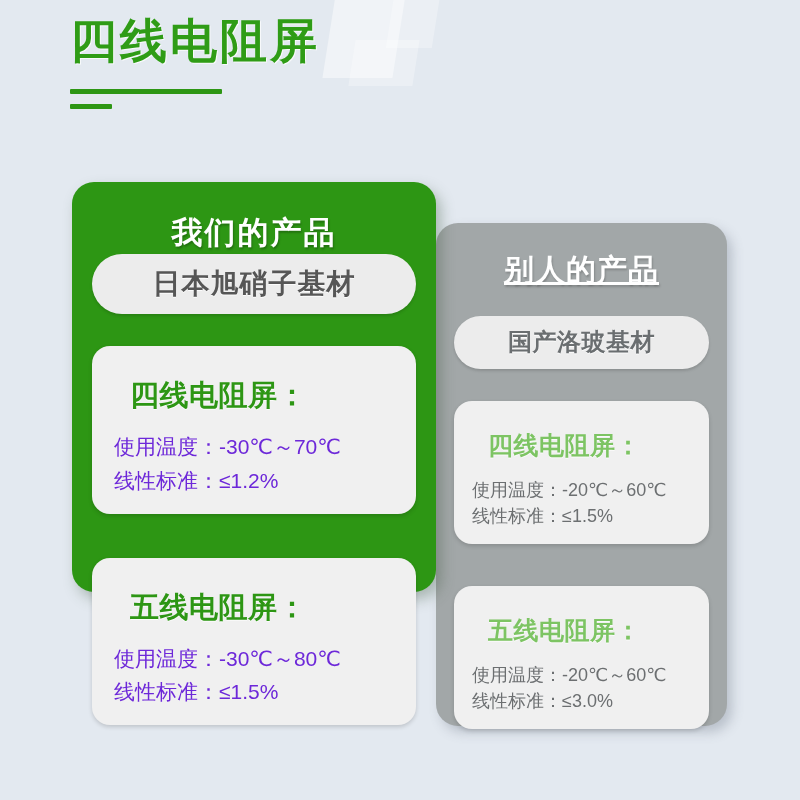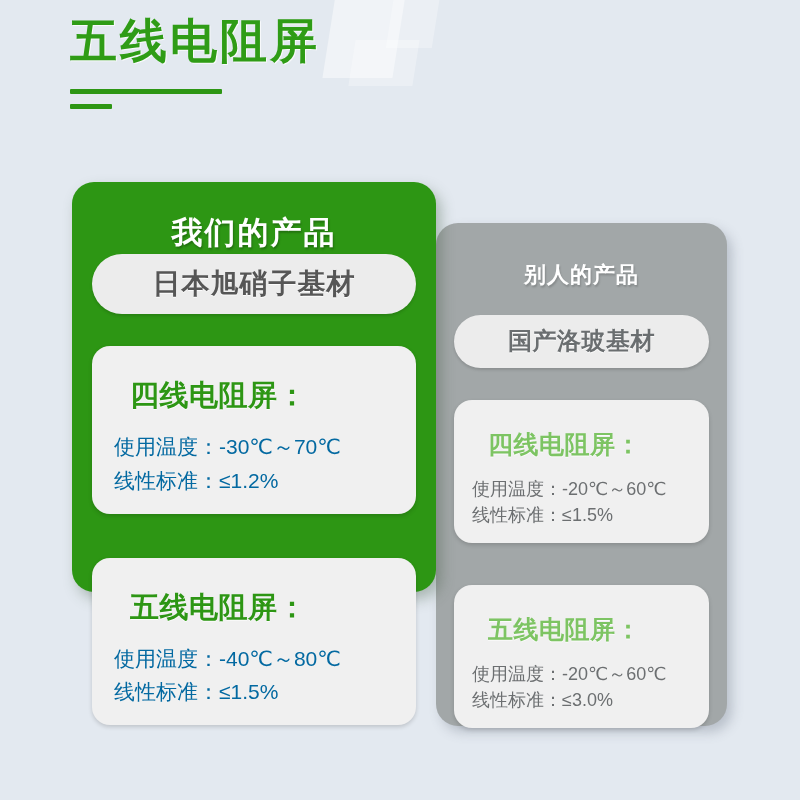--- a/index.html
+++ b/index.html
@@ -102,24 +102,25 @@
     font-size: 31px;
     font-weight: bold;
     color: #ffffff;
     letter-spacing: 2px;
     text-shadow: 1px 2px 2px rgba(0,0,0,0.25);
     margin: 0;
     white-space: nowrap;
   }
   .card-ours .card-heading { padding-top: 30px; }
   .card-other .card-heading {
-    padding-top: 37px;
-    font-size: 22px;
+    padding-top: 27px;
+    font-size: 30px;
     letter-spacing: 1px;
     text-shadow: 1px 2px 2px rgba(0,0,0,0.18);
+    text-decoration: underline;
   }
 
   
   .pill {
     background: #ececec;
     border-radius: 32px;
     text-align: center;
     font-weight: bold;
     color: #565656;
     text-shadow: 0 1px 0 rgba(255,255,255,0.8);
@@ -171,21 +172,21 @@
   }
   .card-other .spec-title {
     font-size: 25px;
     color: #7dc463;
     text-shadow: 0 1px 0 rgba(255,255,255,0.7);
   }
 
   .spec-line {
     white-space: nowrap;
     margin: 0;
-    color: #0369a1;
+    color: #6d28d9;
   }
   .card-ours .spec-line {
     font-size: 21px;
     line-height: 1.42;
     margin-top: 6px;
   }
   .card-ours .spec-line.l2 { margin-top: 4px; }
   .card-other .spec-line {
     font-size: 18px;
     line-height: 1.42;
@@ -195,21 +196,21 @@
   .card-other .spec-line.l2 { margin-top: 0; }
 </style>
 </head>
 <body>
 
 <div class="bg-deco deco-a"></div>
 <div class="bg-deco deco-b"></div>
 <div class="bg-deco deco-c"></div>
 
 <div class="header">
-  <h1 class="page-title">五线电阻屏</h1>
+  <h1 class="page-title">四线电阻屏</h1>
   <div class="rule-long"></div>
   <div class="rule-short"></div>
 </div>
 
 <div class="card card-other">
   <h2 class="card-heading">别人的产品</h2>
   <div class="pill">国产洛玻基材</div>
 
   <div class="spec-box first">
     <p class="spec-title">四线电阻屏：</p>
@@ -229,16 +230,16 @@
   <div class="pill">日本旭硝子基材</div>
 
   <div class="spec-box first">
     <p class="spec-title">四线电阻屏：</p>
     <p class="spec-line l1">使用温度：-30℃～70℃</p>
     <p class="spec-line l2">线性标准：≤1.2%</p>
   </div>
 
   <div class="spec-box second">
     <p class="spec-title">五线电阻屏：</p>
-    <p class="spec-line l1">使用温度：-40℃～80℃</p>
+    <p class="spec-line l1">使用温度：-30℃～80℃</p>
     <p class="spec-line l2">线性标准：≤1.5%</p>
   </div>
 </div>
 
 </body></html>

